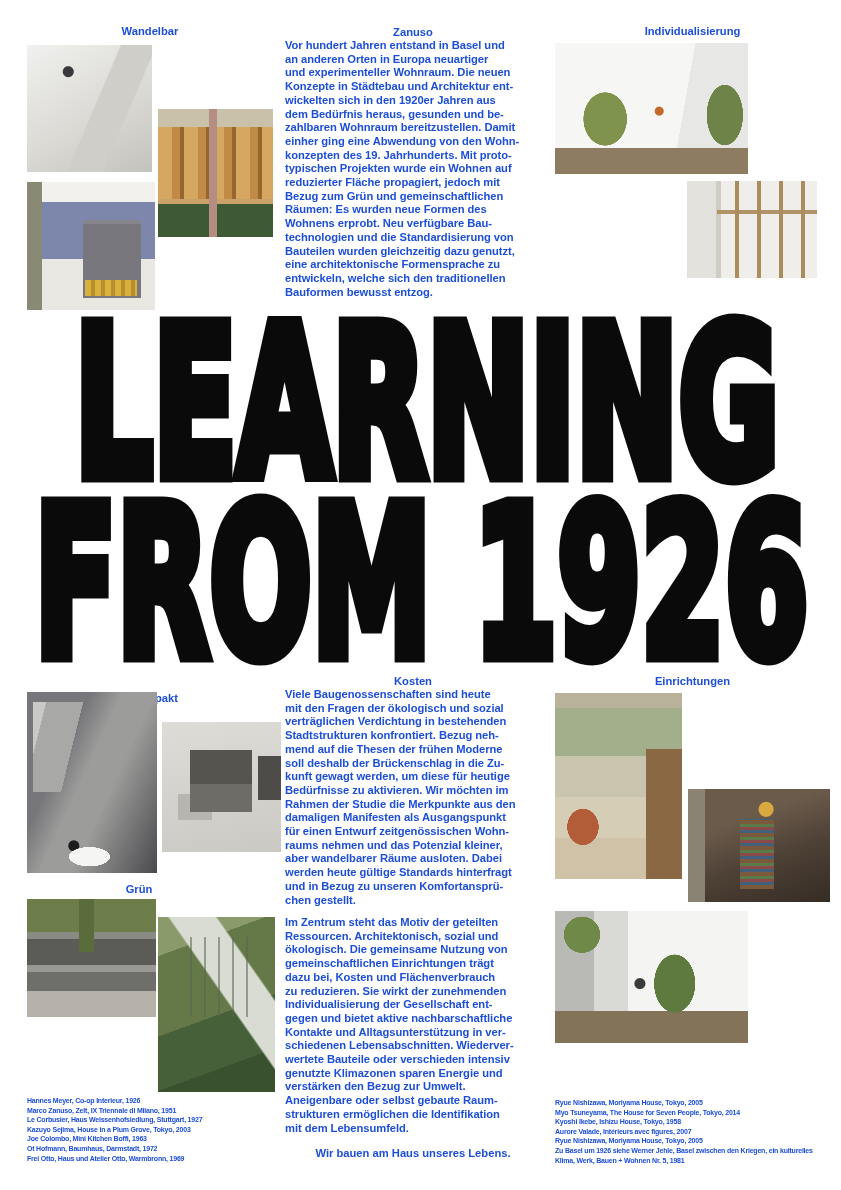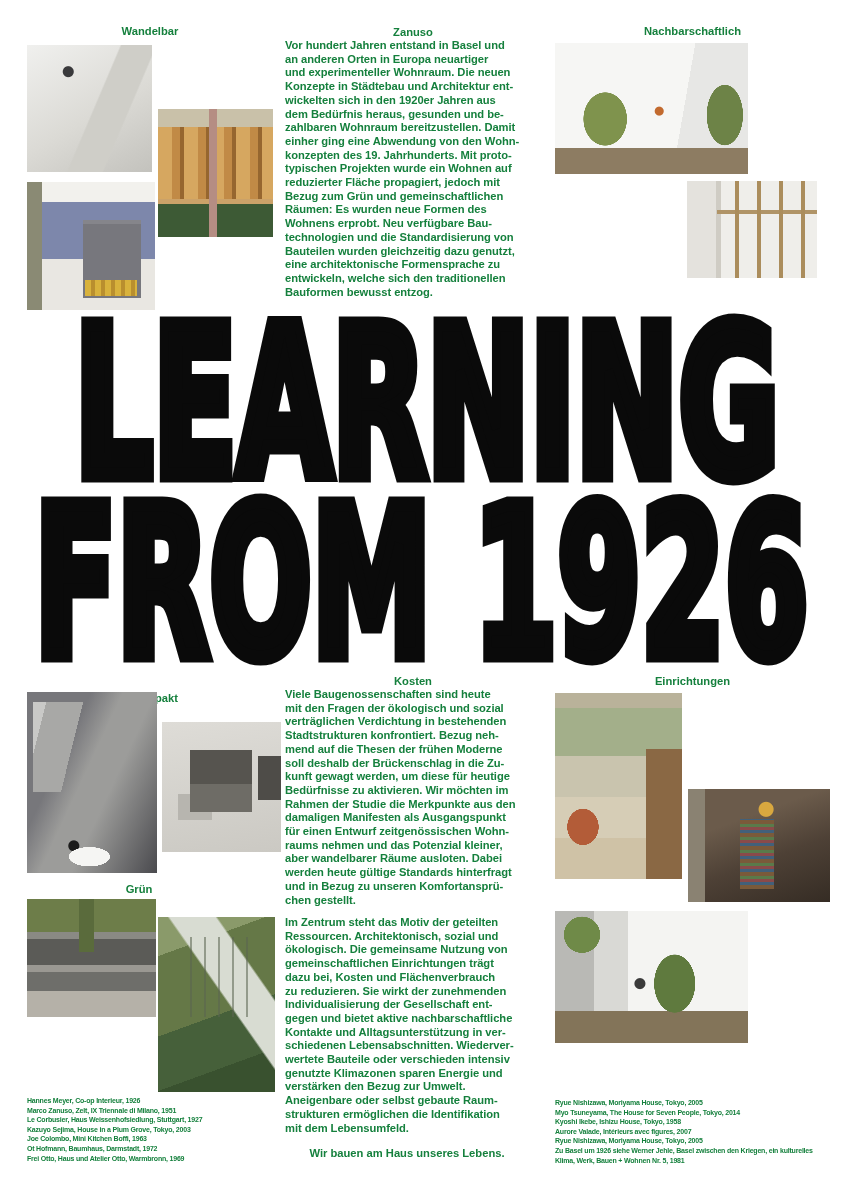--- a/index.html
+++ b/index.html
@@ -1,17 +1,17 @@
 <!DOCTYPE html>
 <html><head>
 <meta charset="utf-8">
 <style>
   html,body{margin:0;padding:0;background:#ffffff;}
   .canvas{position:relative;width:841px;height:1190px;background:#ffffff;overflow:hidden;
-          font-family:"Liberation Sans",sans-serif;color:#15803d;}
+          font-family:"Liberation Sans",sans-serif;color:#1d4ed8;}
   .label,.col-heading{position:absolute;font-weight:700;font-size:11.2px;line-height:14px;text-align:center;}
   .prose{position:absolute;font-weight:700;font-size:11.2px;line-height:13.7px;white-space:pre-line;letter-spacing:-0.05px;}
   .closing{position:absolute;font-weight:700;font-size:11.2px;line-height:13.7px;text-align:center;}
   .captions{position:absolute;font-weight:700;font-size:7px;line-height:9.6px;white-space:pre-line;letter-spacing:-0.2px;}
   .title-line{position:absolute;overflow:visible;}
   .title-line text{font-family:"DejaVu Sans",sans-serif;font-weight:700;fill:#0a0a0a;
                    stroke:#0a0a0a;stroke-width:15px;stroke-linejoin:miter;}
   .ph{position:absolute;overflow:hidden;background-color:#cccccc;}
 
   
@@ -75,33 +75,33 @@
   #lbl-wandelbar{left:27px;top:24px;width:246px;}
   #lbl-nachbarschaftlich{left:555px;top:24px;width:275px;}
   #h-anstoss{left:285px;top:25px;width:256px;}
   #p-anstoss{left:285px;top:39px;width:266px;}
   #lbl-kompakt{left:27px;top:691px;width:254px;}
   #h-vision{left:285px;top:674px;width:256px;}
   #p-vision{left:285px;top:688px;width:266px;}
   #lbl-selbstbestimmt{left:555px;top:674px;width:275px;}
   #lbl-gruen{left:12px;top:882px;width:254px;}
   #p-zentrum{left:285px;top:916px;width:266px;}
-  #closing-line{left:279px;top:1147px;width:256px;}
+  #closing-line{left:285px;top:1147px;width:256px;}
   #cap-left{left:27px;top:1096px;width:262px;}
   #cap-right{left:555px;top:1098px;width:262px;}
   #title-1{left:67px;top:318px;width:720px;height:165px;}
   #title-2{left:27px;top:497px;width:789px;height:166px;}
 </style>
 </head>
 <body>
 
 <div class="canvas">
 
   <div class="label" id="lbl-wandelbar">Wandelbar</div>
-  <div class="label" id="lbl-nachbarschaftlich">Nachbarschaftlich</div>
+  <div class="label" id="lbl-nachbarschaftlich">Individualisierung</div>
   <div class="label" id="lbl-kompakt">Kompakt</div>
   <div class="label" id="lbl-selbstbestimmt">Einrichtungen</div>
   <div class="label" id="lbl-gruen">Grün</div>
 
   <div class="col-heading" id="h-anstoss">Zanuso</div>
   <div class="prose" id="p-anstoss">Vor hundert Jahren entstand in Basel und
 an anderen Orten in Europa neuartiger
 und experimenteller Wohnraum. Die neuen
 Konzepte in Städtebau und Architektur ent-
 wickelten sich in den 1920er Jahren aus

